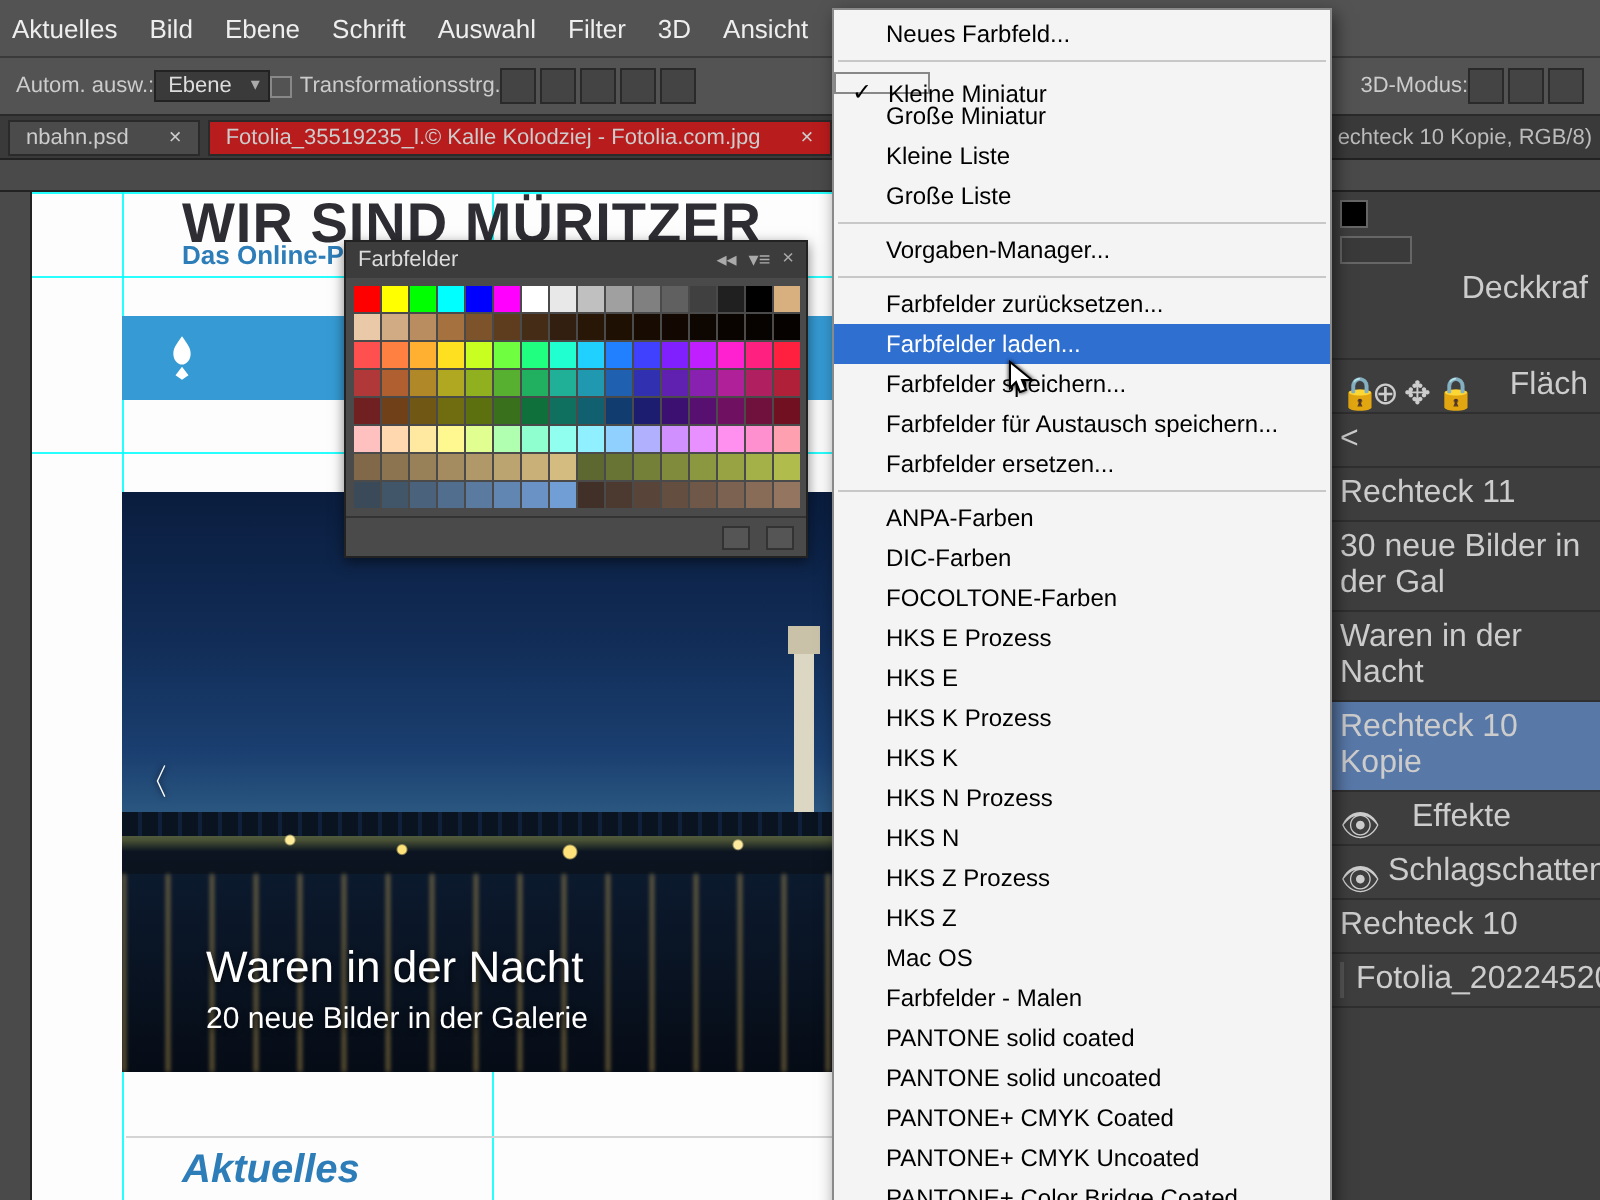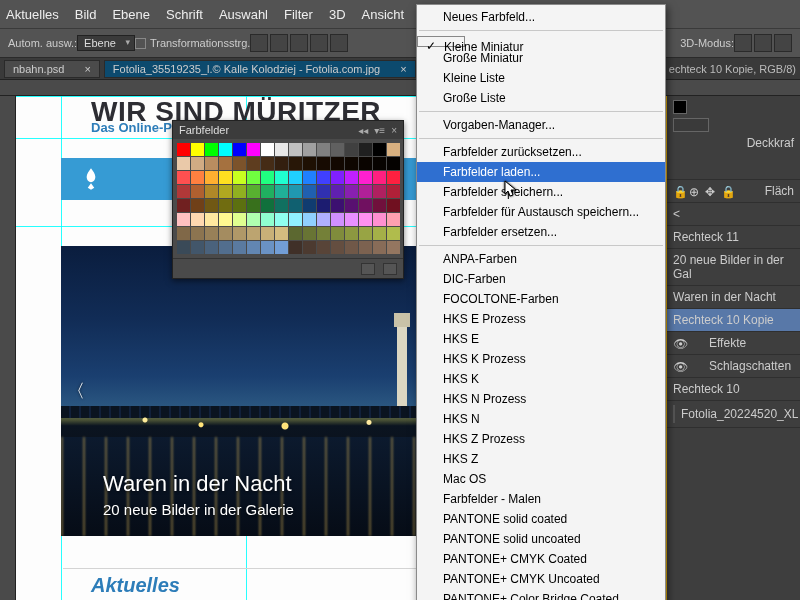--- a/index.html
+++ b/index.html
@@ -63,21 +63,21 @@
   .hero .chevron { position: absolute; left: 6px; top: 50%; transform: translateY(-50%); color: #fff; font-size: 18px; text-shadow: 0 0 3px #000; }
 
   .caption { position: absolute; left: 42px; bottom: 18px; color: #fff; }
   .caption h2 { font-size: 22px; font-weight: 500; text-shadow: 0 1px 3px rgba(0,0,0,.6); }
   .caption p { font-size: 15px; margin-top: 4px; text-shadow: 0 1px 3px rgba(0,0,0,.6); }
 
   .section-head { position: absolute; left: 75px; top: 478px; font-size: 20px; font-style: italic; font-weight: 700; color: #2d7db9; }
   .section-head::before { content:""; position:absolute; left:-28px; top:-6px; width:640px; height:1px; background:#d4d4d4; }
 
   
-  .rightcol { position: absolute; right: 0; top: 0; width: 138px; bottom: 0; background: #3e3e3e; border-left: 5px solid #eab308; font-size: 12px; color: #ccc; }
+  .rightcol { position: absolute; right: 0; top: 0; width: 138px; bottom: 0; background: #3e3e3e; border-left: 2px solid #eab308; font-size: 16px; color: #ccc; }
   .rightcol .row { padding: 4px 6px; border-bottom: 1px solid #2f2f2f; display:flex; align-items:center; gap:6px; }
   .swatch-sm { width: 14px; height: 14px; background: #000; border:1px solid #666; display:inline-block; }
   .thumb { width: 22px; height: 18px; background: #1a2438; border:1px solid #555; display:inline-block; }
   .mini-icn { width:12px; height:12px; display:inline-block; }
 
   
   .swatches-panel { position: absolute; left: 172px; top: 24px; width: 232px; background: #4a4a4a; border: 1px solid #222; box-shadow: 0 2px 6px rgba(0,0,0,.5); z-index: 5; }
   .swatches-panel .hdr { height: 18px; background: #3c3c3c; display: flex; align-items: center; padding: 0 6px; font-size: 11px; color: #ddd; justify-content: space-between; }
   .swatches-panel .hdr .ctrl { display:flex; gap:6px; font-size:10px; color:#aaa; }
   .swatches-grid { padding: 4px; display: grid; grid-template-columns: repeat(16, 13px); grid-auto-rows: 13px; gap: 1px; }
@@ -129,21 +129,21 @@
     <span class="tiny-btn"></span>
     <span class="tiny-btn"></span>
   </span>
 </div>
 
 <div class="tabstrip">
   <div class="doctab">
     <span>nbahn.psd</span>
     <span class="x">×</span>
   </div>
-  <div class="doctab" style="background:#0c4a6e;text-align:right;">
+  <div class="doctab" style="background:#b91c1c;text-align:right;">
     <span>Fotolia_35519235_l.© Kalle Kolodziej - Fotolia.com.jpg</span>
     <span class="x">×</span>
   </div>
   <span style="margin-left:auto; color:#bbb; font-size:11px;">echteck 10 Kopie, RGB/8)</span>
 </div>
 
 <div class="ruler-h"></div>
 
 <div class="workspace">
   <div class="ruler-v"></div>
@@ -347,21 +347,21 @@
       <span>Fläch</span>
     </div>
     <div class="row">
         <span>&lt;</span>
       </div>
     <div id="layers">
         <div class="row">
           <span>Rechteck 11</span>
         </div>
         <div class="row">
-          <span>20 neue Bilder in der Gal</span>
+          <span>30 neue Bilder in der Gal</span>
         </div>
         <div class="row">
           <span>Waren in der Nacht</span>
         </div>
         <div class="row" style="background: rgb(88, 120, 168);">
           <span>Rechteck 10 Kopie</span>
         </div>
         <div class="row">
           <span class="mini-icn">👁</span>
           <span style="width:12px;display:inline-block;"></span>

